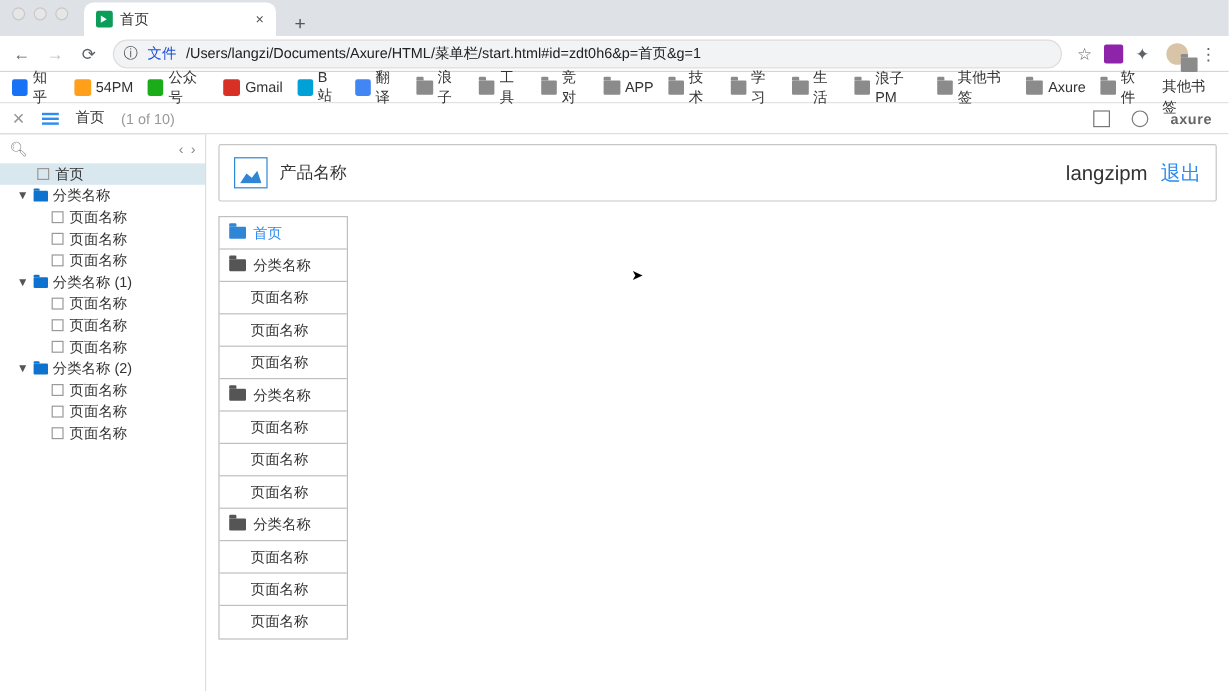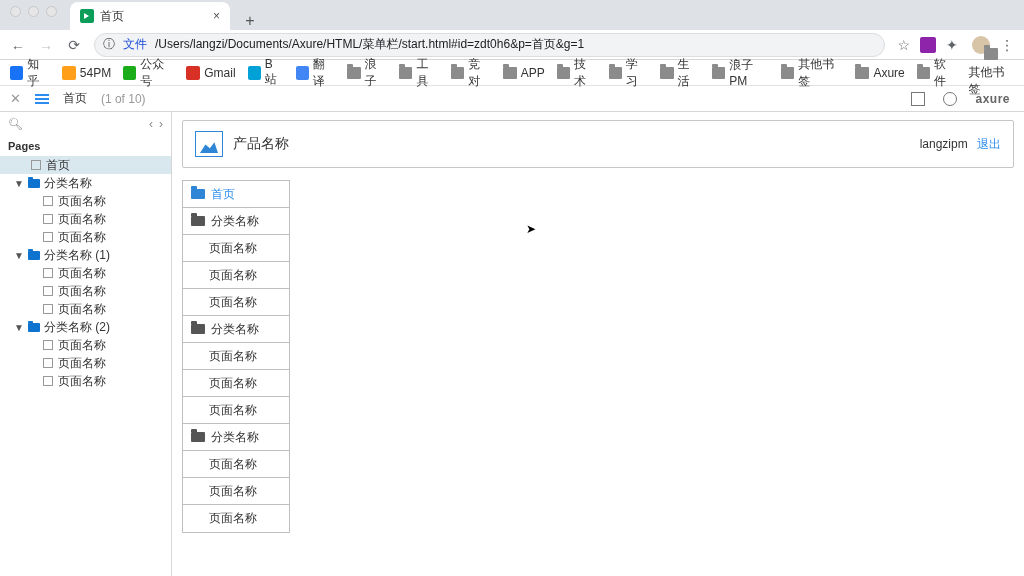--- a/index.html
+++ b/index.html
@@ -64,21 +64,21 @@
   .fold-ico { width:12px; height:9px; background:#0e73ce; position:relative; border-radius:1px; }
   .fold-ico::before { content:""; position:absolute; top:-2px; left:0; width:5px; height:2px; background:#0e73ce; border-radius:1px 1px 0 0; }
 
   
   .canvas { flex:1; background:#fff; padding:8px 10px; position:relative; }
   .hdr-card { border:1px solid #c6c6c6; border-radius:2px; padding:10px 12px; display:flex; align-items:center; justify-content:space-between; }
   .hdr-left { display:flex; align-items:center; gap:10px; }
   .logo-box { width:28px; height:26px; border:1px solid #2f86d6; display:flex; align-items:flex-end; justify-content:center; padding-bottom:3px; }
   .logo-inner { width:18px; height:12px; background:#2f86d6; clip-path: polygon(0 100%, 30% 30%, 55% 60%, 80% 10%, 100% 100%); }
   .prod-name { font-size:14px; font-weight:normal; color:#333; }
-  .hdr-right { font-size:12px; }
+  .hdr-right { font-size:17px; }
   .hdr-right .user { color:#333; margin-right:6px; }
   .hdr-right .logout { color:#2d8cf0; cursor:pointer; }
 
   .menu-col { margin-top:12px; width:108px; border:1px solid #bfbfbf; font-size:12px; }
   .menu-row { height:27px; display:flex; align-items:center; padding:0 8px; border-bottom:1px solid #bfbfbf; color:#333; }
   .menu-row:last-child { border-bottom:none; }
   .menu-row.head { color:#333; }
   .menu-row.home { color:#2d8cf0; }
   .mf-ico { width:14px; height:10px; margin-right:6px; position:relative; border-radius:1px; }
   .mf-ico::before { content:""; position:absolute; top:-3px; left:0; width:6px; height:3px; border-radius:1px 1px 0 0; }
@@ -224,21 +224,20 @@
 <div class="workspace">
 
   <div class="sidebar">
     <div class="sb-search">
       <span class="sb-search-left">🔍︎</span>
       <span class="sb-arrows">
         <span>‹</span>
         <span>›</span>
       </span>
     </div>
-    <div class="sb-heading">Pages</div>
     <div class="tree" id="tree">
         <div class="tree-item sel" style="padding-left: 26px;">
           <span class="ti-ico">
             <span class="pg-ico"></span>
           </span>
           <span>首页</span>
         </div>
         <div class="tree-item" style="padding-left: 14px;">
           <span class="caret">▼</span>
           <span class="ti-ico">

